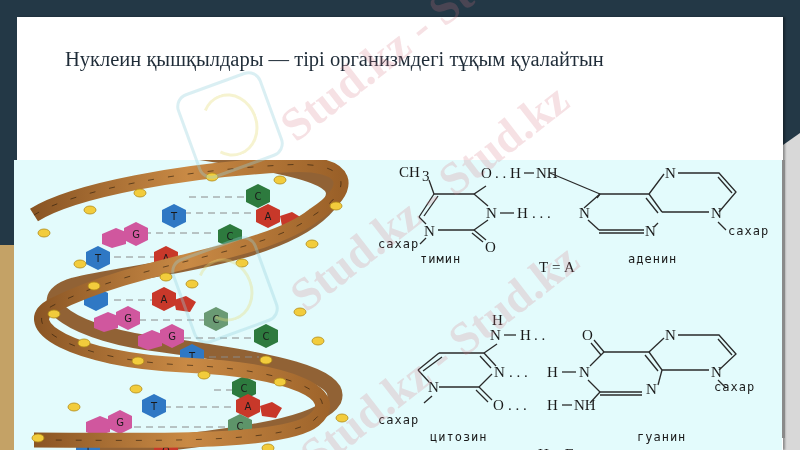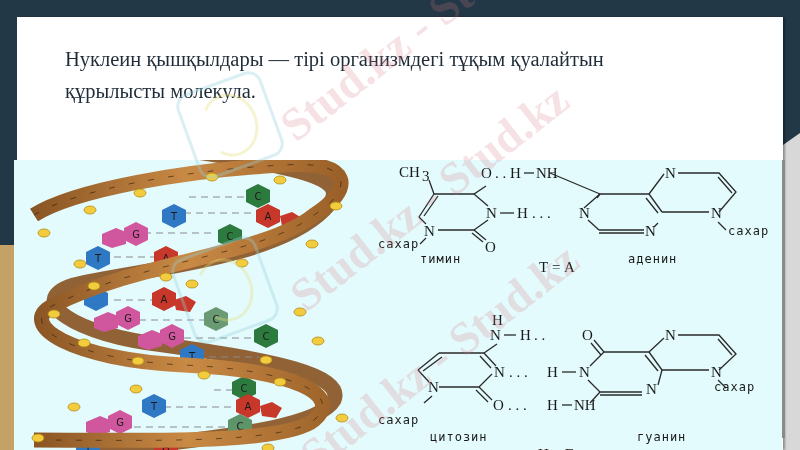--- a/index.html
+++ b/index.html
@@ -67,21 +67,20 @@
 </head>
 <body>
 
 <div class="gold-band"></div>
 <div class="right-corner"></div>
 <div class="right-strip"></div>
 
 <div class="slide">
   <div class="text-block">
     <p>Нуклеин қышқылдары — тірі организмдегі тұқым қуалайтын</p>
-    <p>құрылысты молекула.</p>
   </div>
 </div>
 <div class="slide-shadow-right"></div>
 
 <div class="figure">
 
   <svg class="dna" width="360" height="290" viewBox="0 0 360 290">
     <defs>
       <linearGradient id="strandA" x1="0" y1="0" x2="1" y2="0">
         <stop offset="0" stop-color="#8a5524"></stop>

